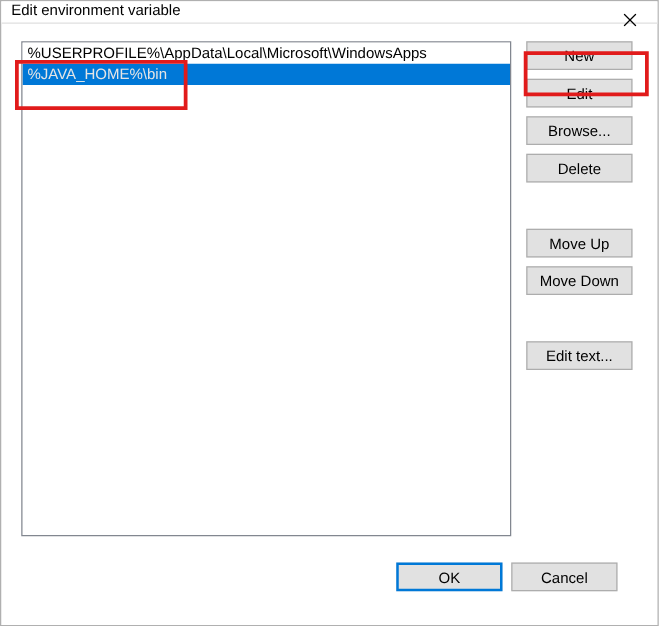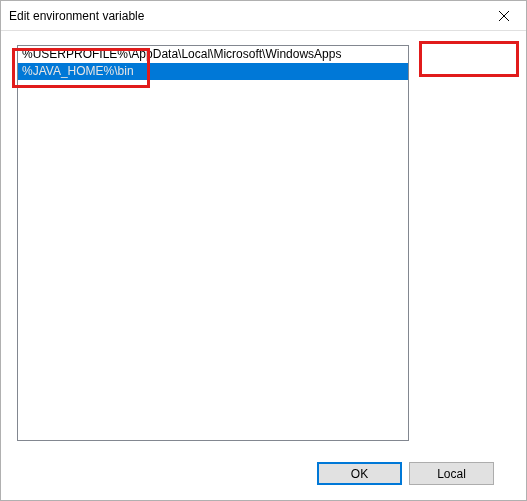--- a/index.html
+++ b/index.html
@@ -8,25 +8,25 @@
     font-family: "Segoe UI", Tahoma, sans-serif;
     font-size: 12px;
     background: #fff;
     width: 527px;
     height: 501px;
     overflow: hidden;
     border: 1px solid #b0b0b0;
     position: relative;
   }
   .titlebar {
-    height: 30px;
+    height: 18px;
     background: #fff;
     border-bottom: 1px solid #e0e0e0;
     display: flex;
-    align-items: center;
+    align-items: flex-start;
     justify-content: space-between;
     padding-left: 8px;
   }
   .title-text { font-size: 12px; color: #000; }
   .close-btn {
     width: 45px;
     height: 30px;
     display: flex;
     align-items: center;
     justify-content: center;
@@ -119,21 +119,32 @@
     </svg>
   </div>
 </div>
 
 <div class="content">
   <div class="main-row">
     <div class="listbox" id="listbox">
         <div class="list-item">%USERPROFILE%\AppData\Local\Microsoft\WindowsApps</div>
         <div class="list-item selected">%JAVA_HOME%\bin</div>
       </div>
+    <div class="buttons-col">
+      <button class="btn">New</button>
+      <button class="btn">Edit</button>
+      <button class="btn">Browse...</button>
+      <button class="btn">Delete</button>
+      <div class="spacer-sm"></div>
+      <button class="btn">Move Up</button>
+      <button class="btn">Move Down</button>
+      <div class="spacer-lg"></div>
+      <button class="btn">Edit text...</button>
+    </div>
   </div>
   <div class="bottom-row">
     <button class="btn-ok">OK</button>
-    <button class="btn">Local</button>
+    <button class="btn">Cancel</button>
   </div>
 </div>
 
 <div class="hl hl-new"></div>
 <div class="hl hl-item"></div>
 
 </body></html>

